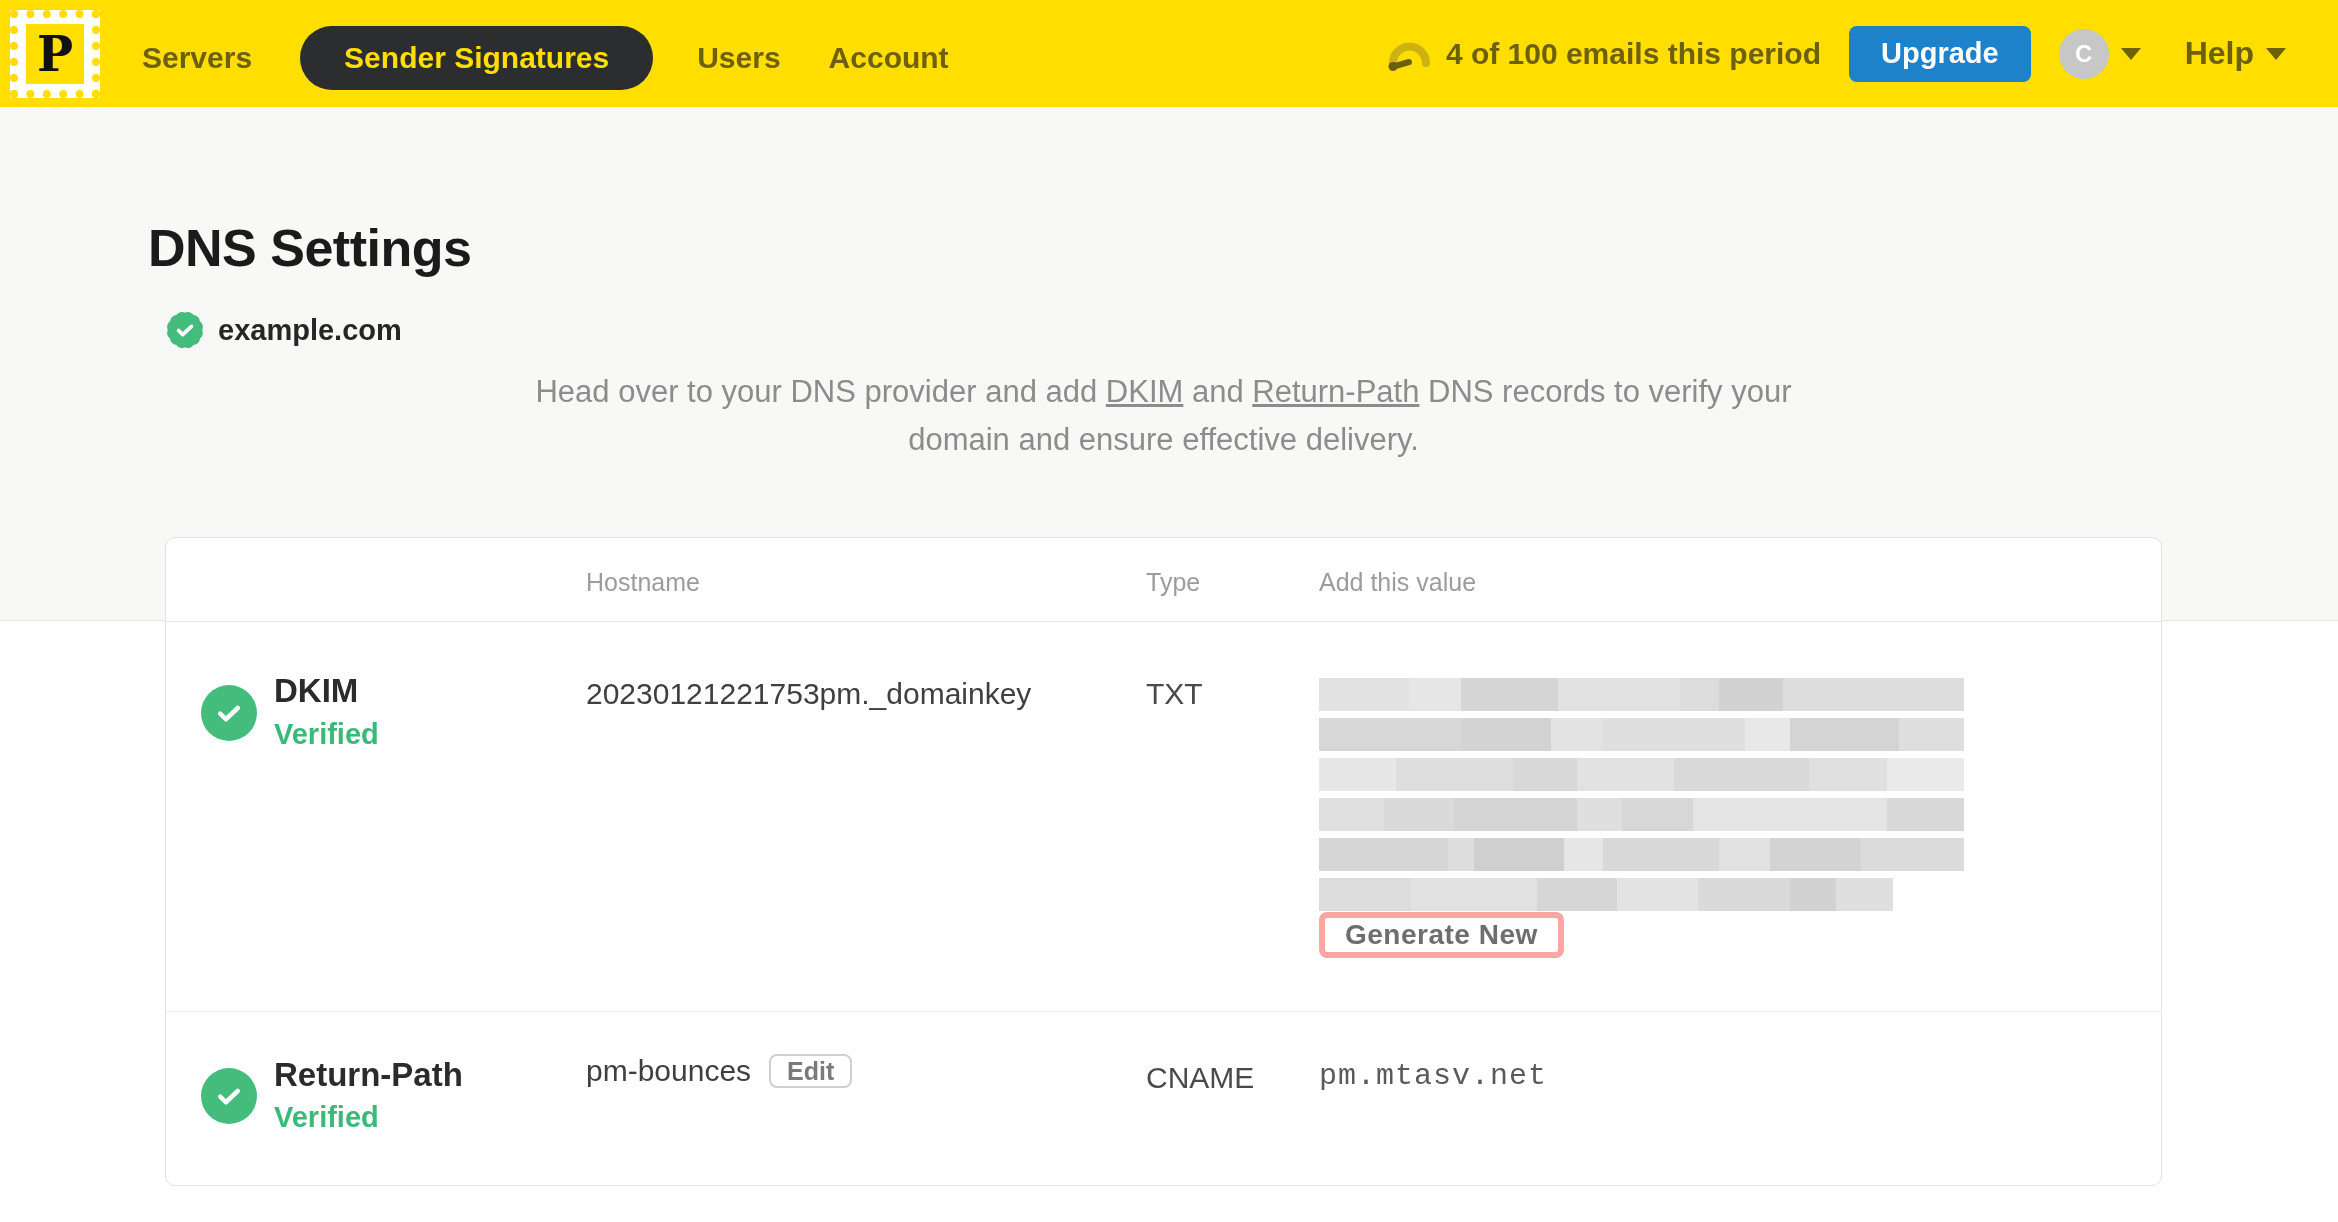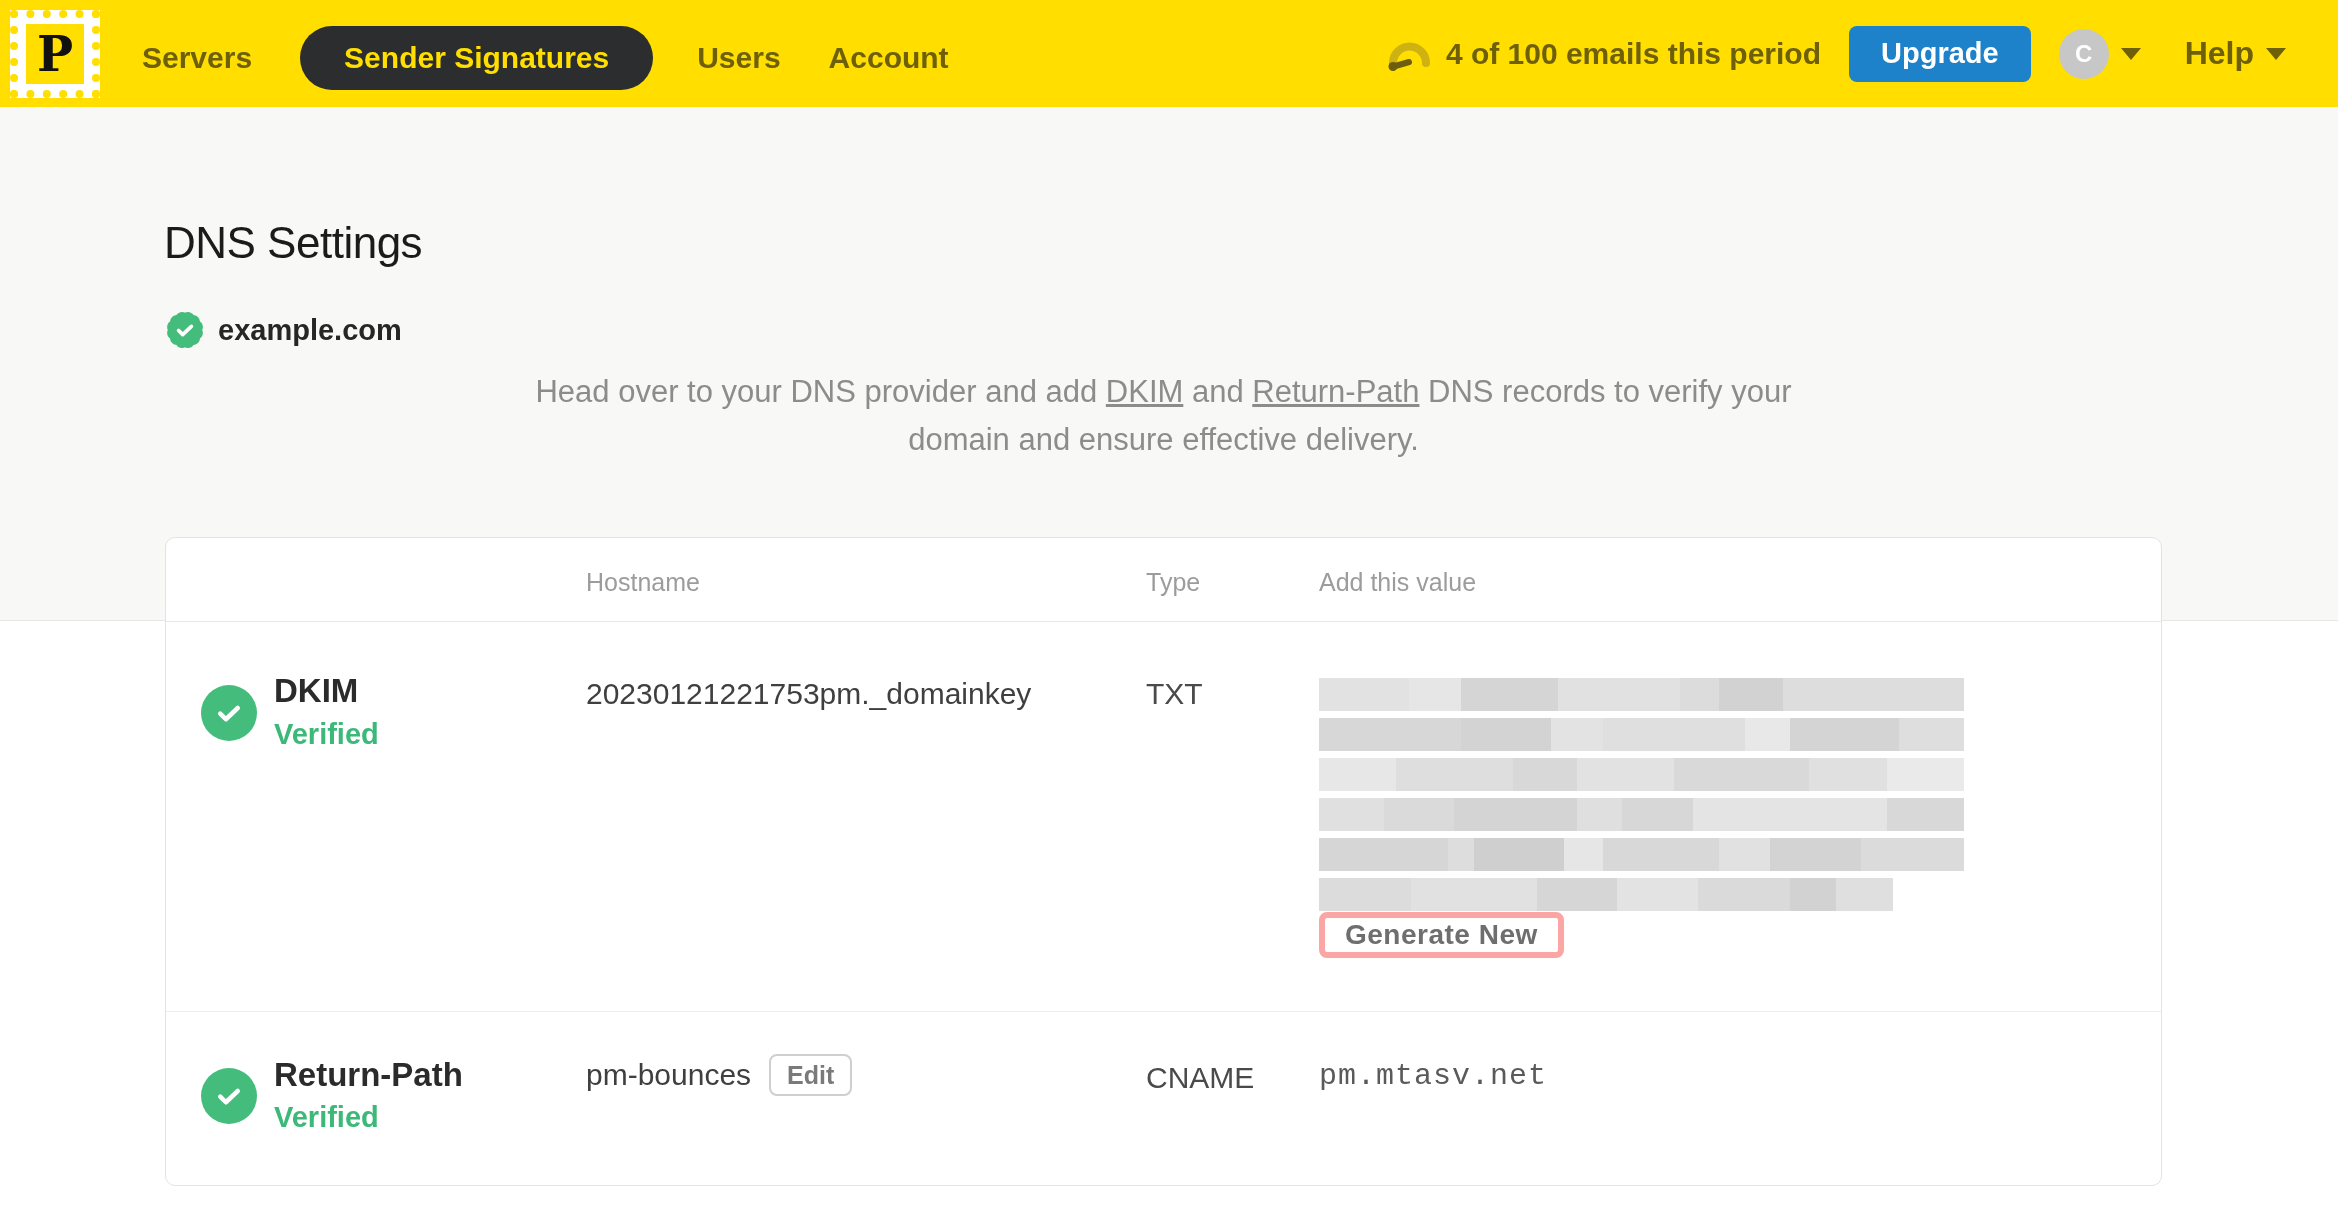--- a/index.html
+++ b/index.html
@@ -73,22 +73,22 @@
   .help .caret { margin-left:12px; }
 
   
   .lower-white {
     position:absolute; left:0; top:620px; width:2338px; height:602px;
     background:#FFFFFF; border-top:1px solid #E7E7E7; z-index:0;
   }
 
   
   .page-title {
-    position:absolute; left:164px; top:218px;
-    font-size:44px; font-weight:normal; color:#1B1B1B; letter-spacing:-0.5px;
+    position:absolute; left:148px; top:218px;
+    font-size:52px; font-weight:bold; color:#1B1B1B; letter-spacing:-0.5px;
     z-index:1;
   }
   .domain-row {
     position:absolute; left:164px; top:308px; height:44px;
     display:flex; align-items:center; z-index:1;
   }
   .seal {
     width:42px; height:42px; position:relative; margin-right:12px; flex:none;
   }
   .seal i, .seal i::before, .seal i::after {
@@ -162,21 +162,21 @@
     position:absolute; left:1153px; top:374px;
     height:46px; padding:0 20px;
     background:#fff; border:6px solid #fca5a5; border-radius:8px;
     font-family:"Liberation Sans", sans-serif;
     font-size:28px; font-weight:bold; color:#6E6E6E; letter-spacing:0.5px;
     cursor:pointer;
   }
   .hostname-wrap { position:absolute; left:420px; top:516px; display:flex; align-items:center; }
   .hostname-wrap .rec-hostname2 { font-size:30px; color:#3F3F3F; }
   .edit-btn {
-    margin-left:18px; height:42px; padding:0 16px;
+    margin-left:18px; height:34px; padding:0 16px;
     background:#fff; border:2px solid #CFCFCF; border-radius:8px;
     font-family:"Liberation Sans", sans-serif;
     font-size:25px; font-weight:bold; color:#7A7A7A;
     cursor:pointer;
   }
   .mono-value {
     position:absolute; left:1153px; top:521px;
     font-family:"Liberation Mono","DejaVu Sans Mono",monospace;
     font-size:30px; color:#5A5A5A; letter-spacing:1px;
   }

